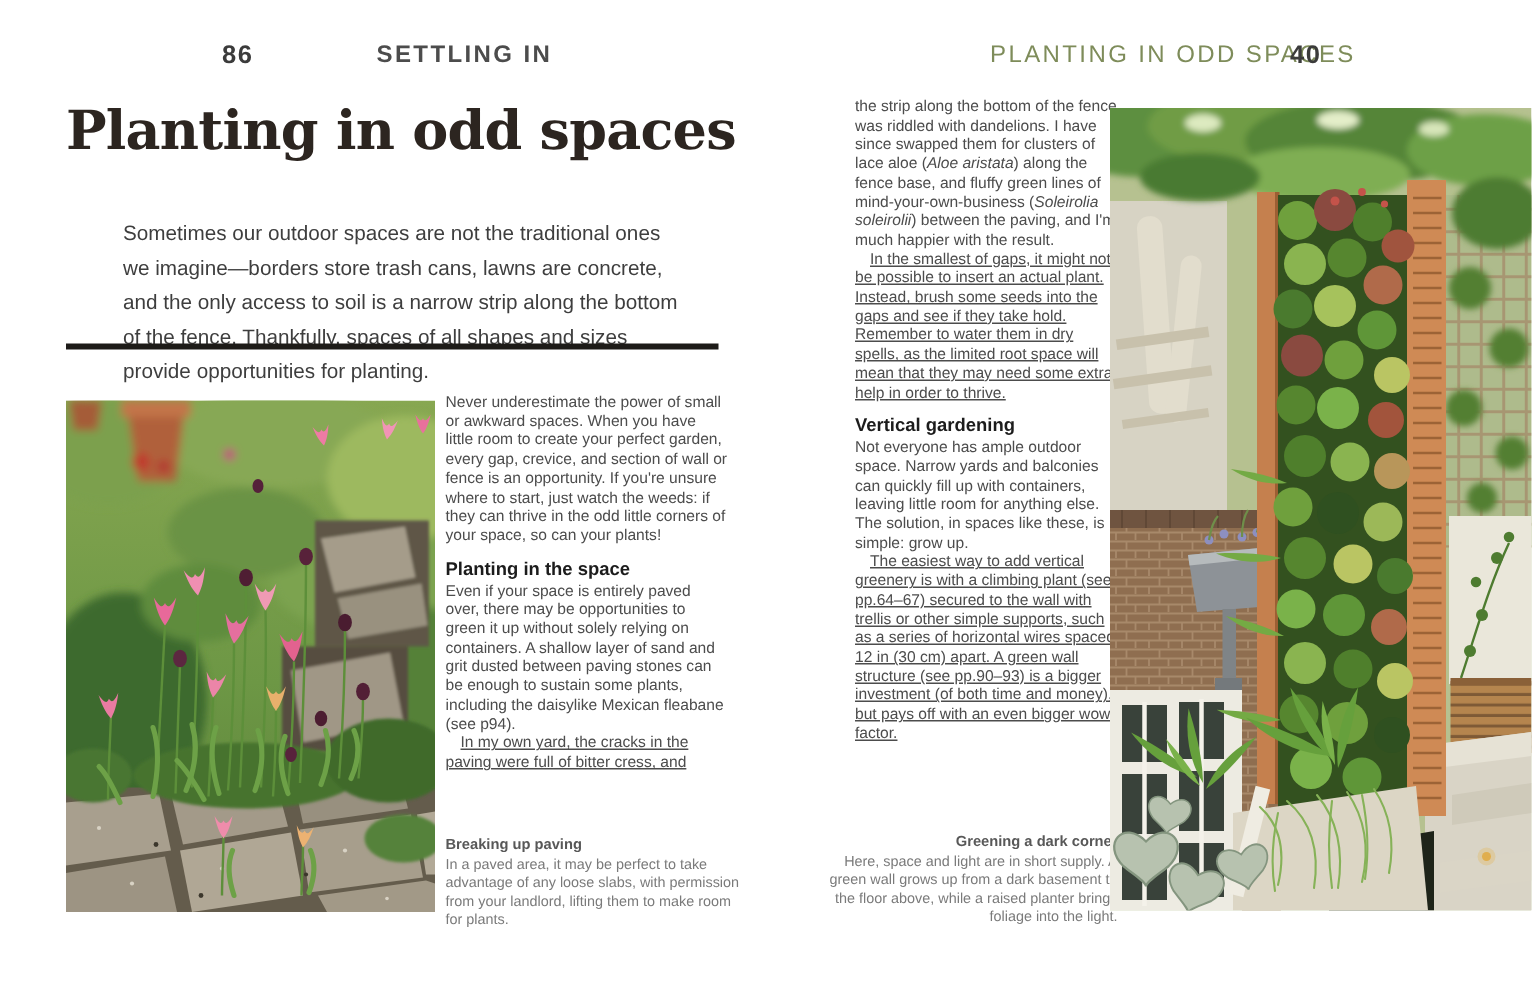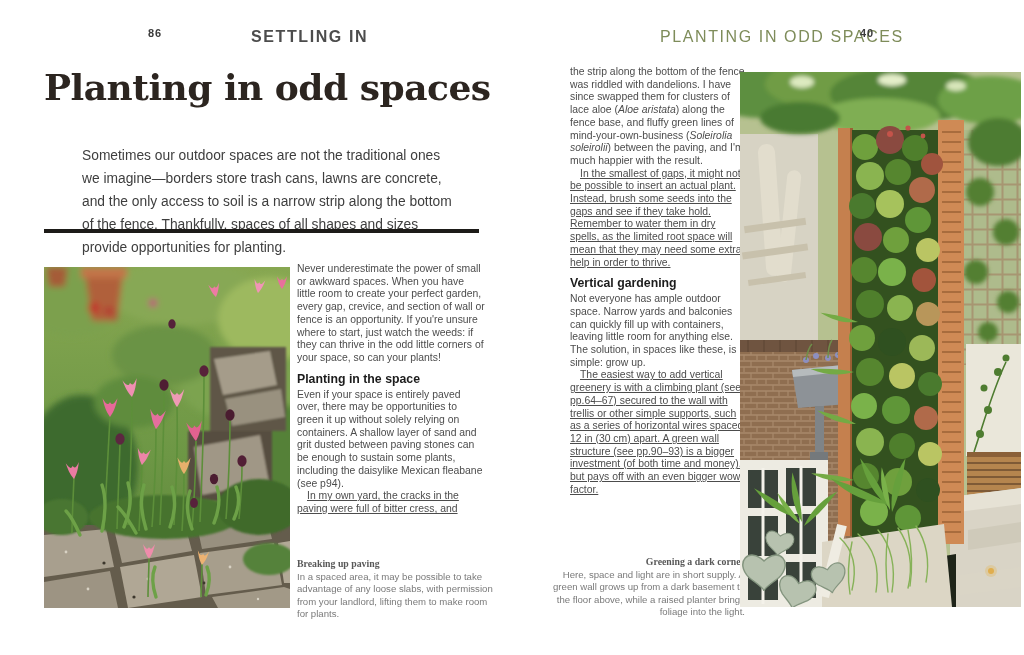--- a/index.html
+++ b/index.html
@@ -1,41 +1,41 @@
 <!DOCTYPE html>
 <html><head>
 <meta charset="utf-8">
 <style>
   html,body{margin:0;padding:0;background:#ffffff;}
   .spread{position:relative;width:1024px;height:655px;background:#ffffff;overflow:hidden;
           font-family:"Liberation Sans",sans-serif;color:#4a4a4a;}
 
   
-  .folio{position:absolute;top:27px;font-size:11px;font-weight:bold;color:#3b3b3b;letter-spacing:1px;}
+  .folio{position:absolute;top:27px;font-size:17px;font-weight:bold;color:#3b3b3b;letter-spacing:1px;}
   .runhead{position:absolute;top:28px;font-size:16px;letter-spacing:1.6px;color:#4c4c4c;font-weight:bold;}
   .runhead.green{color:#7e8c5a;font-weight:normal;}
 
   
   .title{position:absolute;left:44px;top:66px;font-family:"DejaVu Serif",serif;font-weight:bold;
          font-size:36px;letter-spacing:-0.5px;color:#2c2520;white-space:nowrap;}
   .intro{position:absolute;left:82px;top:116px;width:372px;font-size:13.8px;line-height:23px;color:#3e3e3e;margin-top:28px;}
   .rule{position:absolute;left:44px;top:229px;width:435px;height:4px;background:#1d1b18;}
 
   
   .col{position:absolute;font-size:10.4px;line-height:12.7px;color:#4c4c4c;}
   .col p{margin:0;}
   .col p.ind{text-indent:10px;text-decoration:underline;}
   .col h3{margin:7px 0 3px 0;font-size:12.3px;line-height:14px;color:#1c1c1c;}
   .col-left{left:297px;top:263px;width:188px;}
   .col-right{left:570px;top:66px;width:177px;}
   .it{font-style:italic;}
 
   
   .caption{position:absolute;font-size:9.6px;line-height:12.2px;color:#7a7a7a;width:196px;}
-  .caption .cap-title{display:block;font-weight:bold;font-size:9.8px;color:#585858;margin-bottom:1px;font-family:Liberation Serif, serif;}
+  .caption .cap-title{display:block;font-weight:bold;font-size:9.8px;color:#585858;margin-bottom:1px;}
   .caption.left{left:297px;top:558px;text-align:left;}
   .caption.right{left:549px;top:556px;text-align:right;}
 
   
   .photo{position:absolute;display:block;}
   .photo-left{left:44px;top:267px;}
   .photo-right{left:740px;top:72px;}
 </style>
 </head>
 <body>
@@ -195,21 +195,21 @@
 
   <div class="col col-left">
     <p>Never underestimate the power of small or awkward spaces. When you have little room to create your perfect garden, every gap, crevice, and section of wall or fence is an opportunity. If you're unsure where to start, just watch the weeds: if they can thrive in the odd little corners of your space, so can your plants!</p>
     <h3>Planting in the space</h3>
     <p>Even if your space is entirely paved over, there may be opportunities to green it up without solely relying on containers. A shallow layer of sand and grit dusted between paving stones can be enough to sustain some plants, including the daisylike Mexican fleabane (see p94).</p>
     <p class="ind">In my own yard, the cracks in the paving were full of bitter cress, and</p>
   </div>
 
   <div class="caption left">
     <span class="cap-title">Breaking up paving</span>
-    <span>In a spaced area, it may be possible to take advantage of any loose slabs, with permission from your landlord, lifting them to make room for plants.</span>
+    <span>In a paved area, it may be perfect to take advantage of any loose slabs, with permission from your landlord, lifting them to make room for plants.</span>
   </div>
 
   <div class="col col-right">
     <p><span>the strip along the bottom of the fence was riddled with dandelions. I have since swapped them for clusters of lace aloe (</span><span class="it">Aloe aristata</span><span>) along the fence base, and fluffy green lines of mind-your-own-business (</span><span class="it">Soleirolia soleirolii</span><span>) between the paving, and I'm much happier with the result.</span></p>
     <p class="ind">In the smallest of gaps, it might not be possible to insert an actual plant. Instead, brush some seeds into the gaps and see if they take hold. Remember to water them in dry spells, as the limited root space will mean that they may need some extra help in order to thrive.</p>
     <h3>Vertical gardening</h3>
     <p>Not everyone has ample outdoor space. Narrow yards and balconies can quickly fill up with containers, leaving little room for anything else. The solution, in spaces like these, is simple: grow up.</p>
     <p class="ind">The easiest way to add vertical greenery is with a climbing plant (see pp.64–67) secured to the wall with trellis or other simple supports, such as a series of horizontal wires spaced 12 in (30 cm) apart. A green wall structure (see pp.90–93) is a bigger investment (of both time and money), but pays off with an even bigger wow factor.</p>
   </div>
 

